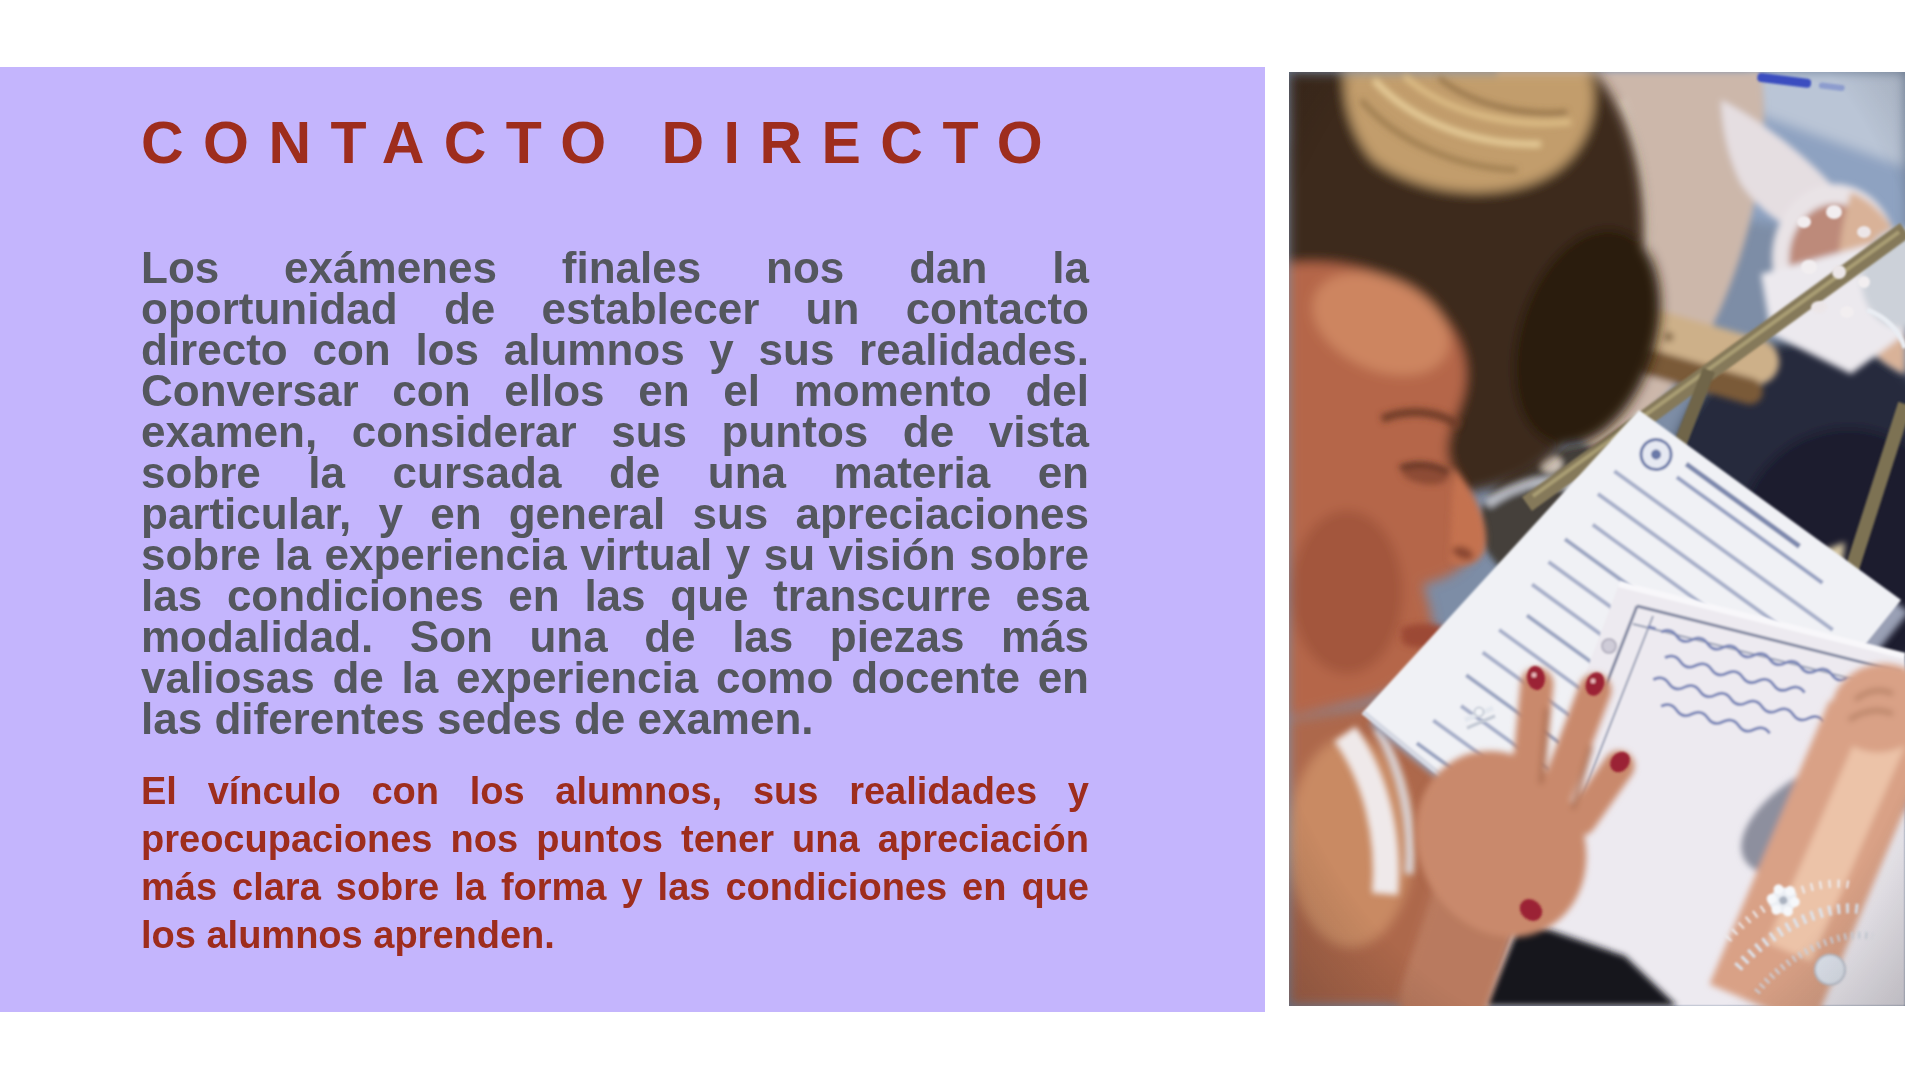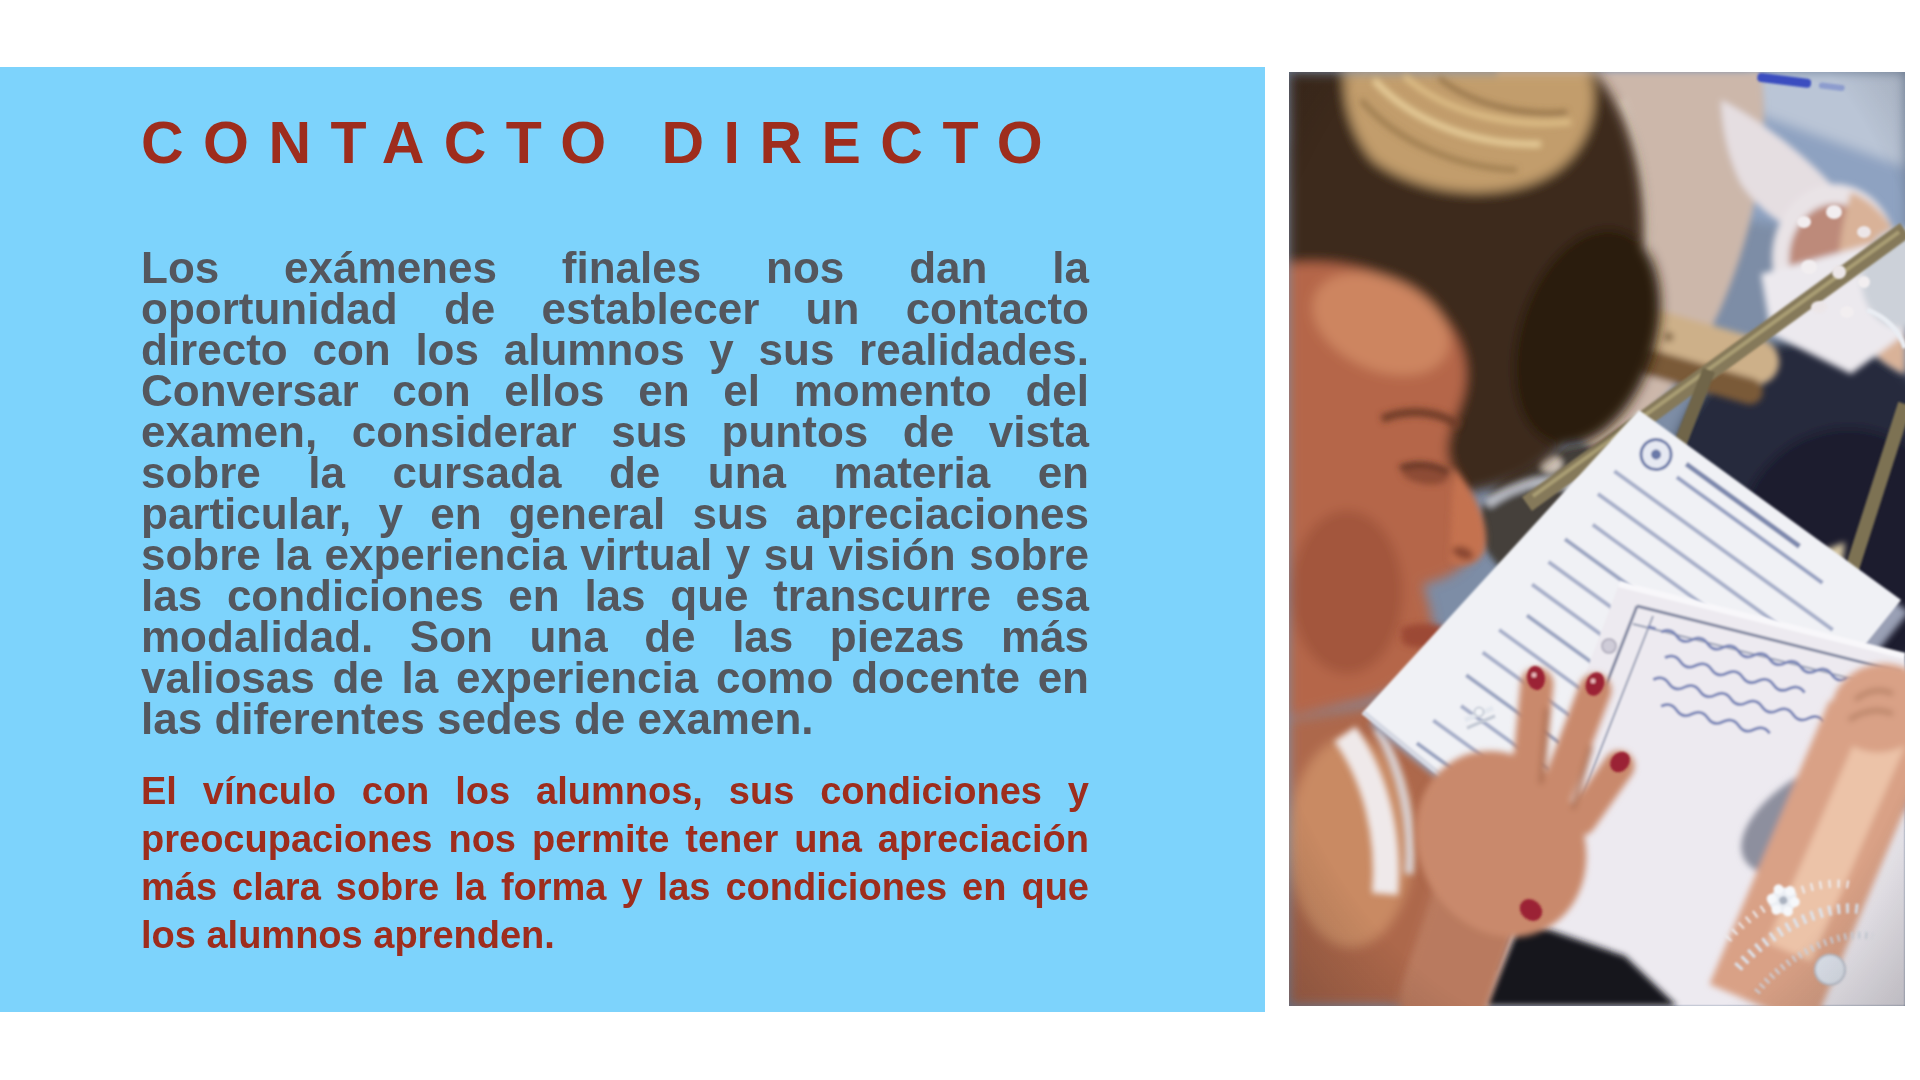--- a/index.html
+++ b/index.html
@@ -6,21 +6,21 @@
   html,body { width:1920px; height:1080px; }
   body {
     background:#ffffff;
     font-family:"Liberation Sans","DejaVu Sans",sans-serif;
     position:relative;
     overflow:hidden;
   }
   .panel {
     position:absolute; left:0; top:67px;
     width:1265px; height:945px;
-    background:#7dd3fc;
+    background:#c4b5fd;
   }
   .title {
     position:absolute; left:141px; top:42px;
     font-size:59px; font-weight:700;
     letter-spacing:0.33em; color:#9e2d1d;
     white-space:nowrap;
   }
   .body-par {
     position:absolute; left:141px; top:180px; width:948px;
     font-size:44px; line-height:41px; font-weight:700;
@@ -37,21 +37,21 @@
     overflow:hidden; background:#76879f;
   }
   .photo svg { display:block; width:100%; height:100%; }
 </style>
 </head>
 <body>
 
 <div class="panel">
   <h1 class="title">CONTACTO DIRECTO</h1>
   <p class="body-par">Los exámenes finales nos dan la oportunidad de establecer un contacto directo con los alumnos y sus realidades. Conversar con ellos en el momento del examen, considerar sus puntos de vista sobre la cursada de una materia en particular, y en general sus apreciaciones sobre la experiencia virtual y su visión sobre las condiciones en las que transcurre esa modalidad. Son una de las piezas más valiosas de la experiencia como docente en las diferentes sedes de examen.</p>
-  <p class="hl-par">El vínculo con los alumnos, sus condiciones y preocupaciones nos permite tener una apreciación más clara sobre la forma y las condiciones en que los alumnos aprenden.</p>
+  <p class="hl-par">El vínculo con los alumnos, sus realidades y preocupaciones nos puntos tener una apreciación más clara sobre la forma y las condiciones en que los alumnos aprenden.</p>
 </div>
 
 <div class="photo">
   <svg viewBox="0 0 616 934" preserveAspectRatio="none" role="img" xmlns="http://www.w3.org/2000/svg" aria-label="Docente inclinada revisando un examen impreso y una hoja manuscrita sobre un pupitre, con las manos de una alumna con pulseras plateadas">
     <defs>
       <filter id="b6" x="-20%" y="-20%" width="140%" height="140%">
           <feGaussianBlur stdDeviation="6"></feGaussianBlur>
         </filter>
       <filter id="b3" x="-20%" y="-20%" width="140%" height="140%">
           <feGaussianBlur stdDeviation="3"></feGaussianBlur>

